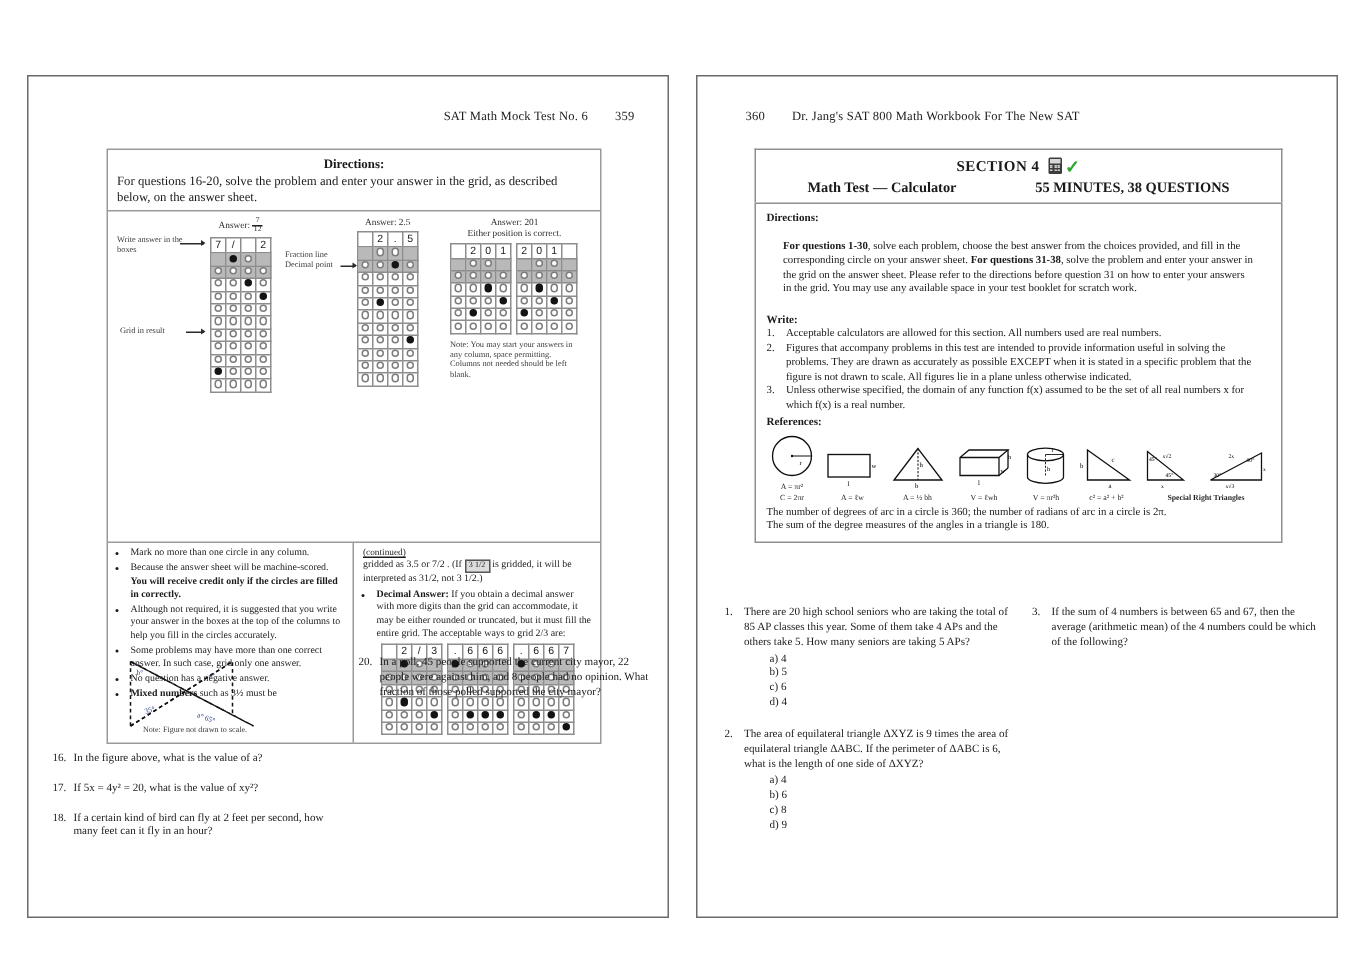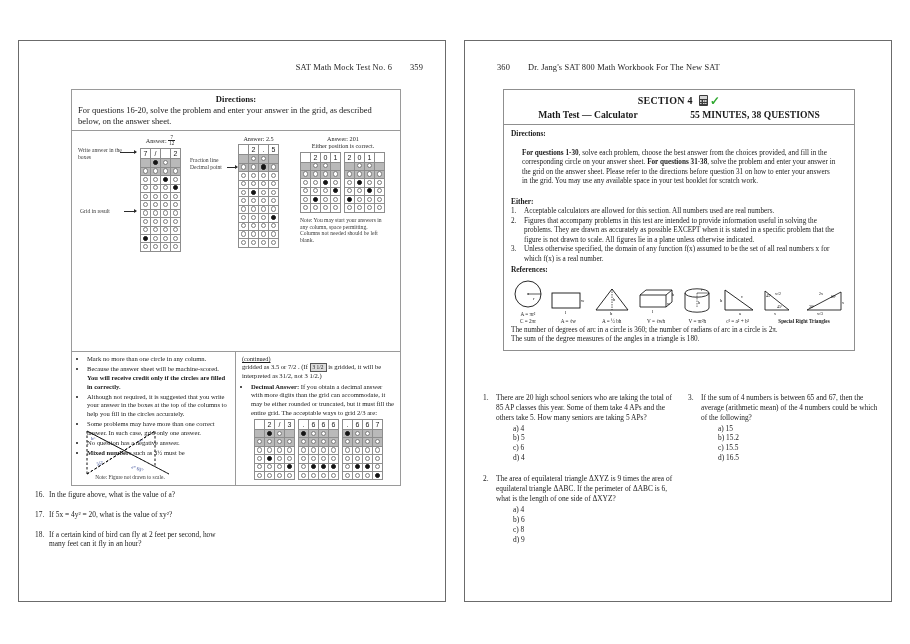--- a/index.html
+++ b/index.html
@@ -4,21 +4,21 @@
 <style>
   html,body{margin:0;padding:0;background:#ffffff;}
   body{
     width:910px;height:644px;overflow:hidden;
     font-family:"Liberation Serif", serif;
     color:#1a1a1a;
   }
   .spread{
     position:relative;width:910px;height:644px;
     display:flex;justify-content:space-between;
-    box-sizing:border-box;padding:40px 18px 42px 18px;
+    box-sizing:border-box;padding:50px 18px 42px 18px;
   }
   .page{
     position:relative;
     width:428px;height:562px;
     background:#fff;
     border:1px solid #6b6b6b;
     box-sizing:border-box;
     overflow:hidden;
   }
   .page-inner{position:absolute;inset:0;}
@@ -621,20 +621,24 @@
           <div class="qitem">
             <div class="qnum">17.</div>
             <div class="qtext">If 5x = 4y² = 20, what is the value of xy²?</div>
           </div>
           <div class="qitem">
             <div class="qnum">18.</div>
             <div class="qtext">If a certain kind of bird can fly at 2 feet per second, how many feet can it fly in an hour?</div>
           </div>
         </div>
         <div class="qcol">
+          <div class="qitem">
+            <div class="qnum">20.</div>
+            <div class="qtext">In a poll, 45 people supported the current city mayor, 22 people were against him, and 8 people had no opinion. What fraction of those polled supported the city mayor?</div>
+          </div>
         </div>
       </div>
     </div>
 
    </div>
   </div>
 
   <div class="page">
    <div class="page-inner">
 
@@ -651,21 +655,21 @@
           <span>Math Test — Calculator</span>
           <span>55 MINUTES, 38 QUESTIONS</span>
         </div>
       </div>
 
       <div class="secbody">
         <div class="hd">Directions:</div>
         <p>
           <b>For questions 1-30</b><span>, solve each problem, choose the best answer from the choices provided, and fill in the corresponding circle on your answer sheet. </span><b>For questions 31-38</b><span>, solve the problem and enter your answer in the grid on the answer sheet. Please refer to the directions before question 31 on how to enter your answers in the grid. You may use any available space in your test booklet for scratch work.</span>
         </p>
-        <div class="hd">Either:</div>
+        <div class="hd">Write:</div>
         <ol class="notes">
           <li>Acceptable calculators are allowed for this section. All numbers used are real numbers.</li>
           <li>Figures that accompany problems in this test are intended to provide information useful in solving the problems. They are drawn as accurately as possible EXCEPT when it is stated in a specific problem that the figure is not drawn to scale. All figures lie in a plane unless otherwise indicated.</li>
           <li>Unless otherwise specified, the domain of any function f(x) assumed to be the set of all real numbers x for which f(x) is a real number.</li>
         </ol>
         <div class="hd">References:</div>
 
         <div class="refrow">
           <div class="reffig">
             <svg width="34" height="30">
@@ -776,26 +780,20 @@
                 <li>d)  9</li>
               </ul>
             </div>
           </div>
         </div>
         <div class="rqcol">
           <div class="rqitem">
             <div class="rqnum">3.</div>
             <div class="rqtext">
               <span>If the sum of 4 numbers is between 65 and 67, then the average (arithmetic mean) of the 4 numbers could be which of the following?</span>
-              <ul class="choices">
-                <li>a)  15</li>
-                <li>b)  15.2</li>
-                <li>c)  15.5</li>
-                <li>d)  16.5</li>
-              </ul>
             </div>
           </div>
         </div>
       </div>
     </div>
 
    </div>
   </div>
 
 </div>

